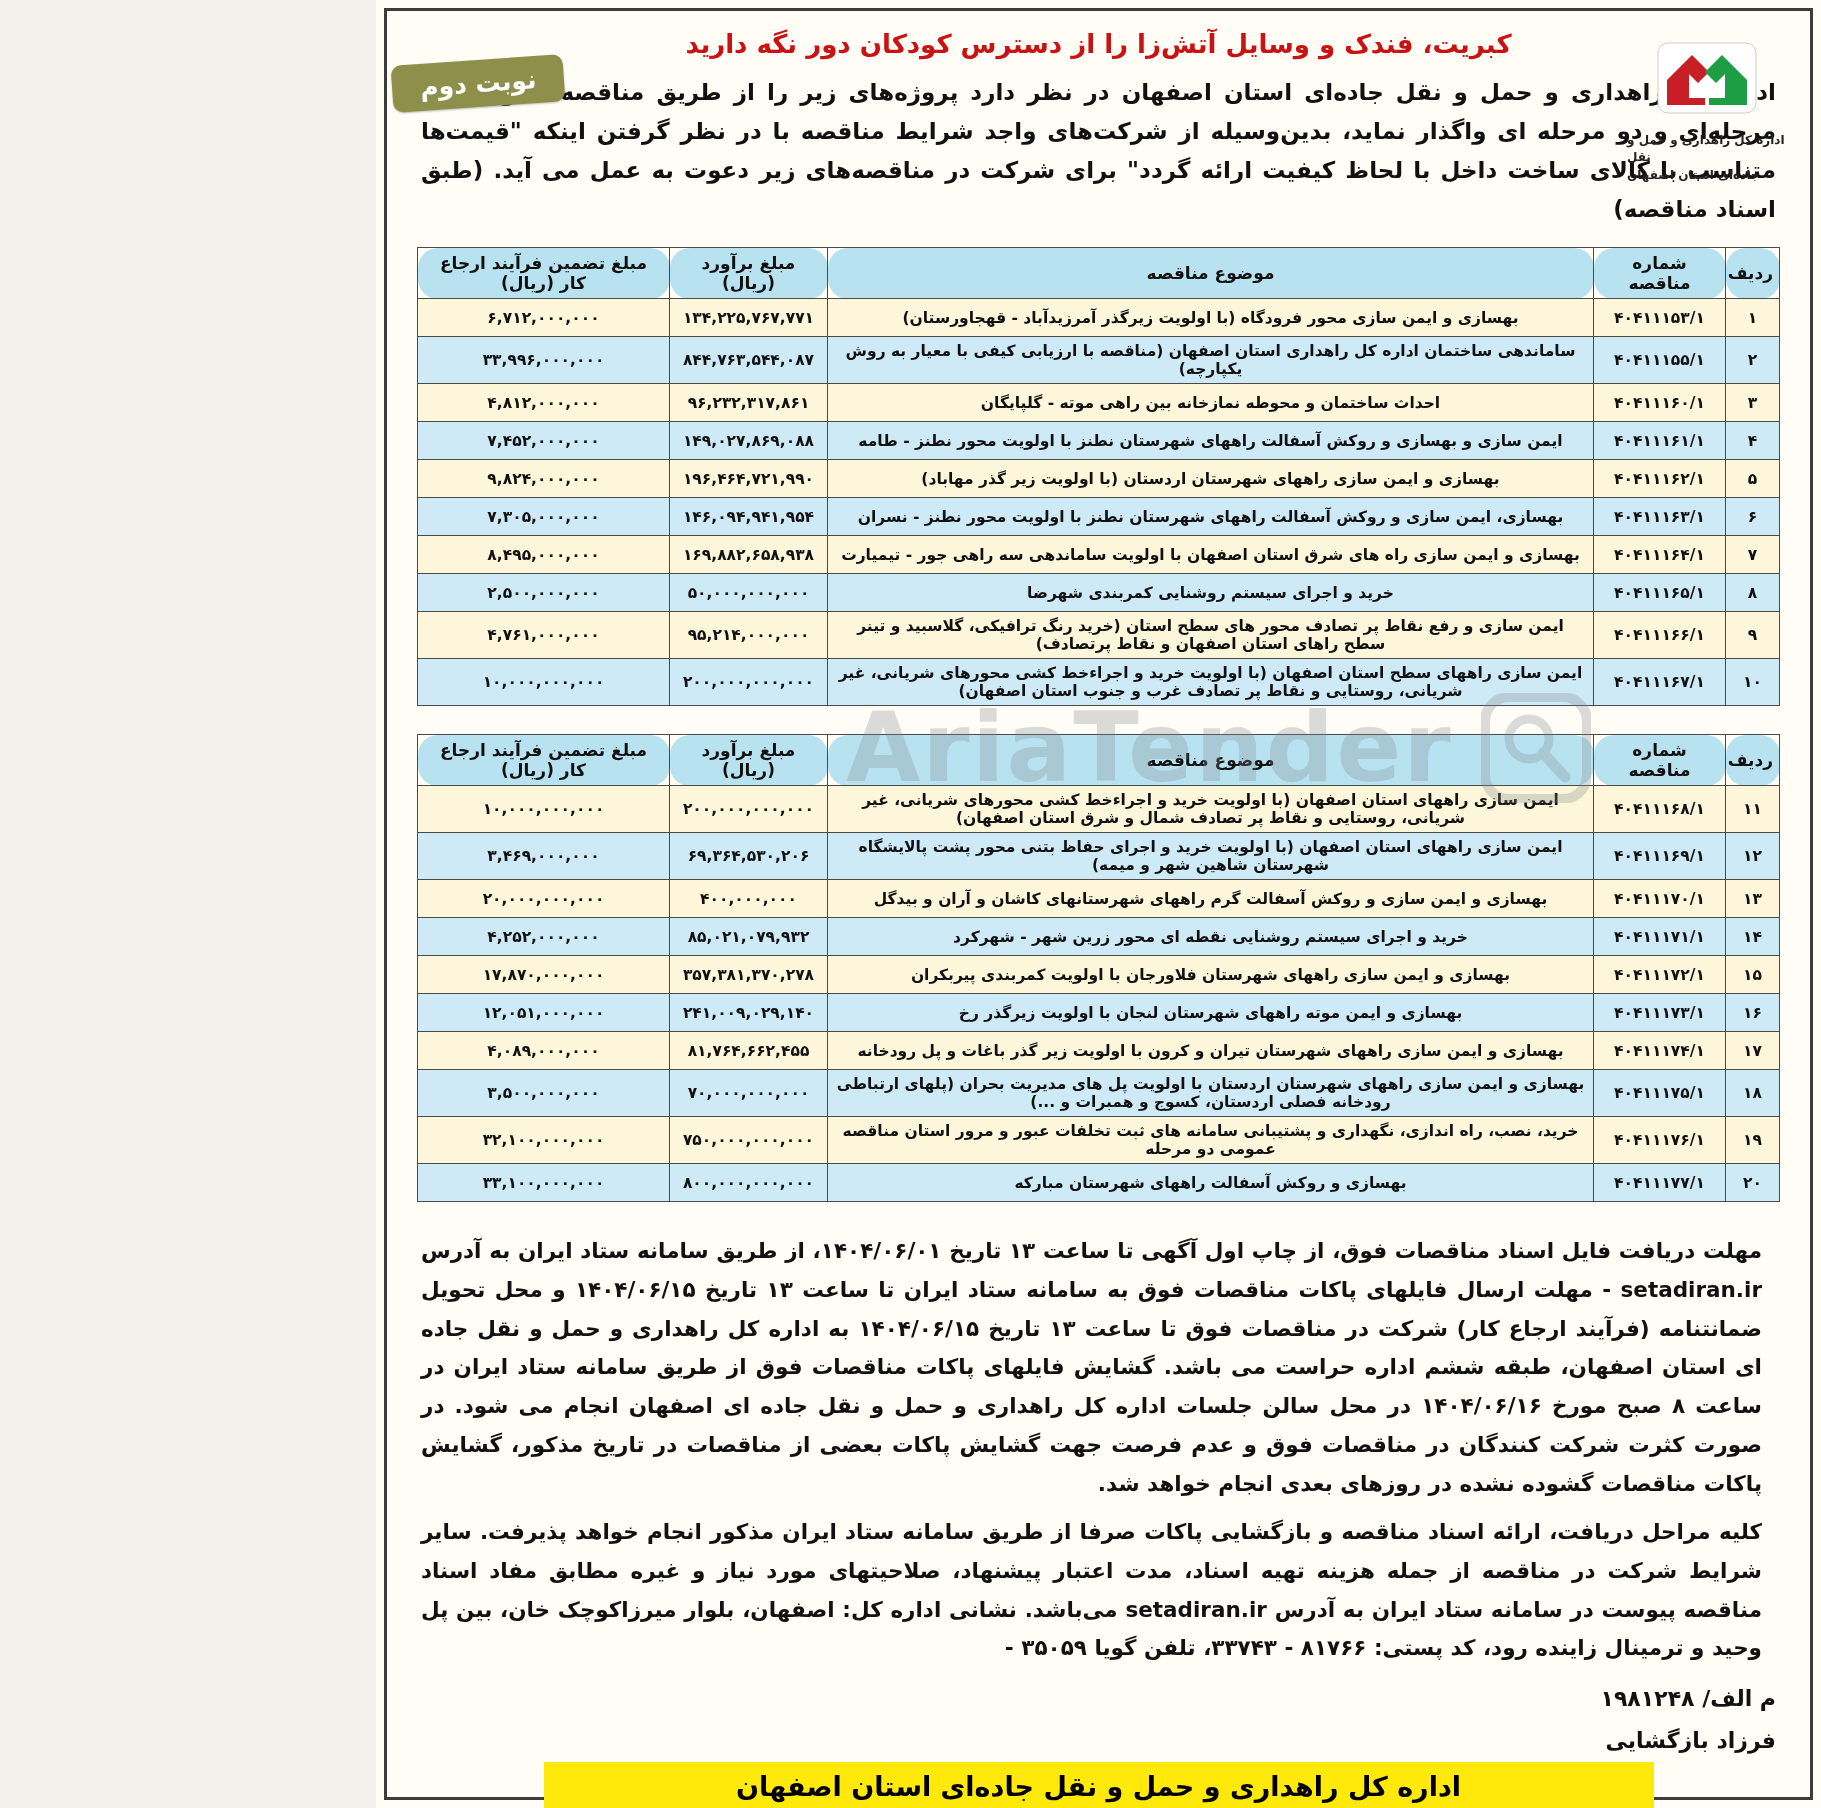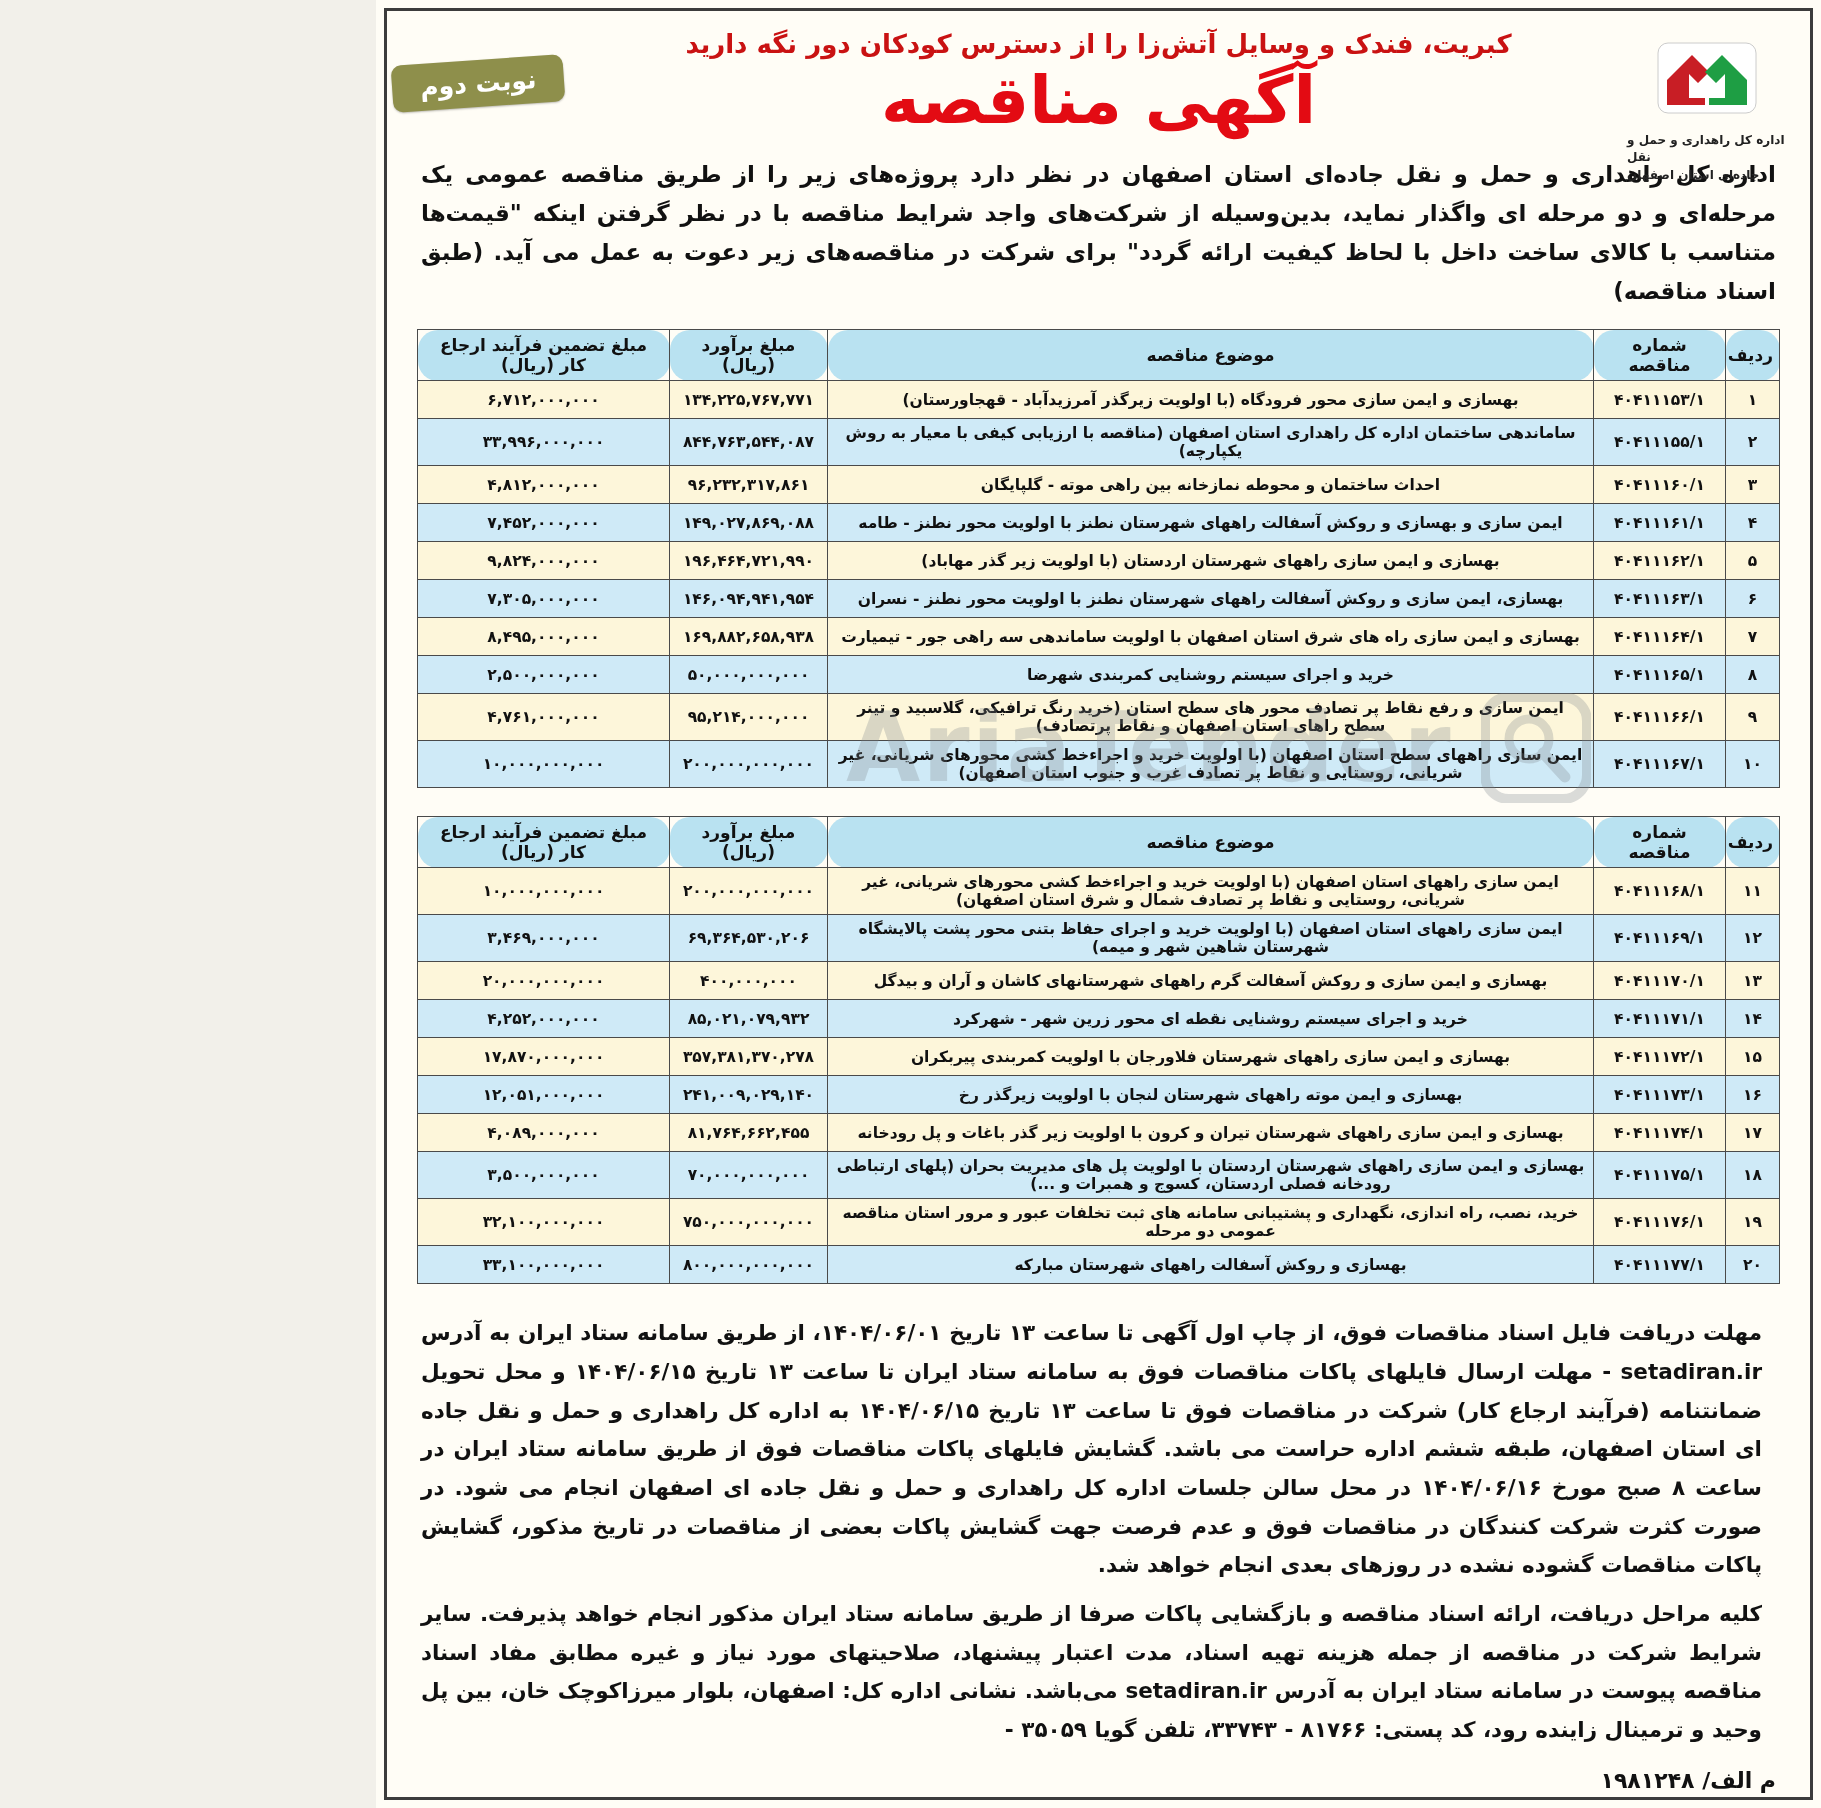--- a/index.html
+++ b/index.html
@@ -130,21 +130,20 @@
     direction:ltr;
   }
 </style>
 </head>
 <body>
 
 <div class="page">
   <div class="frame">
 
     <div class="warning">کبریت، فندک و وسایل آتش‌زا را از دسترس کودکان دور نگه دارید</div>
-    <h1 class="title">آگهی مناقصه</h1>
 
     <p class="intro">اداره کل راهداری و حمل و نقل جاده‌ای استان اصفهان در نظر دارد پروژه‌های زیر را از طریق مناقصه عمومی یک مرحله‌ای و دو مرحله ای واگذار نماید، بدین‌وسیله از شرکت‌های واجد شرایط مناقصه با در نظر گرفتن اینکه "قیمت‌ها متناسب با کالای ساخت داخل با لحاظ کیفیت ارائه گردد" برای شرکت در مناقصه‌های زیر دعوت به عمل می آید. (طبق اسناد مناقصه)</p>
 
     <table>
       <colgroup>
         <col class="c-radif">
           <col class="c-number">
           <col class="c-subject">
           <col class="c-estimate">
           <col class="c-guarantee">

